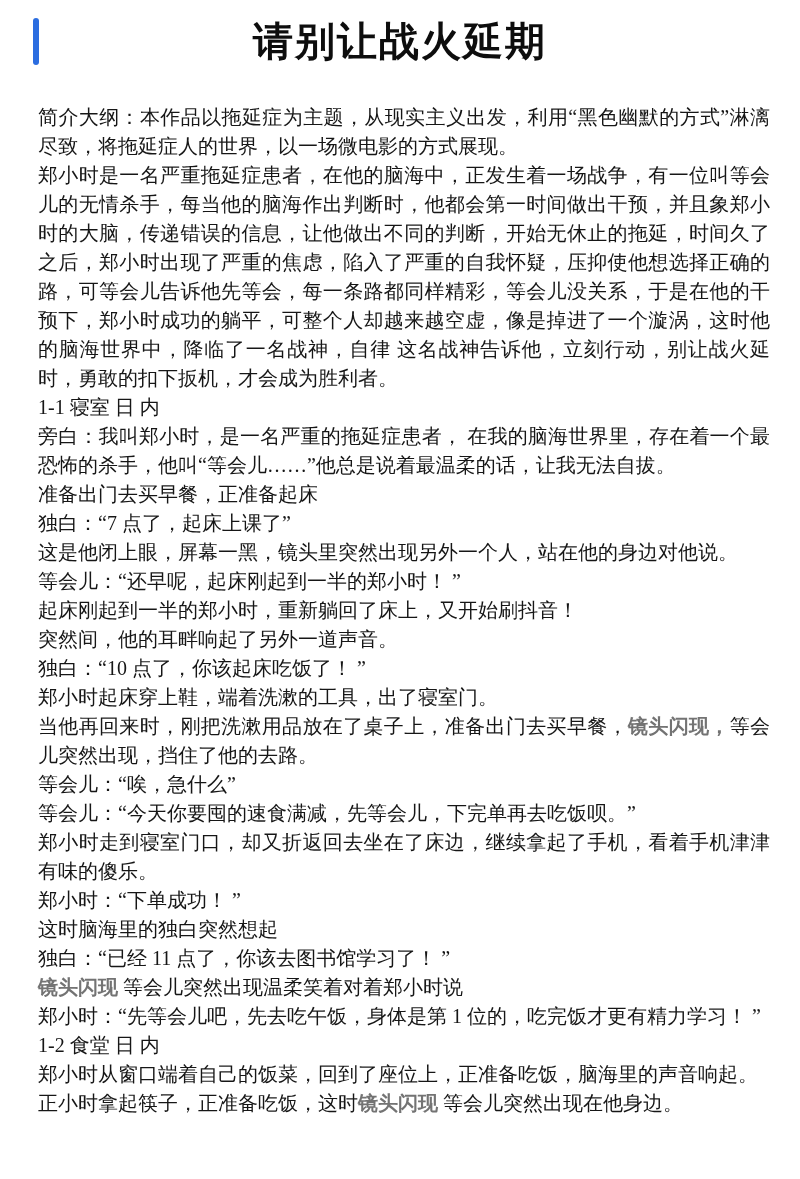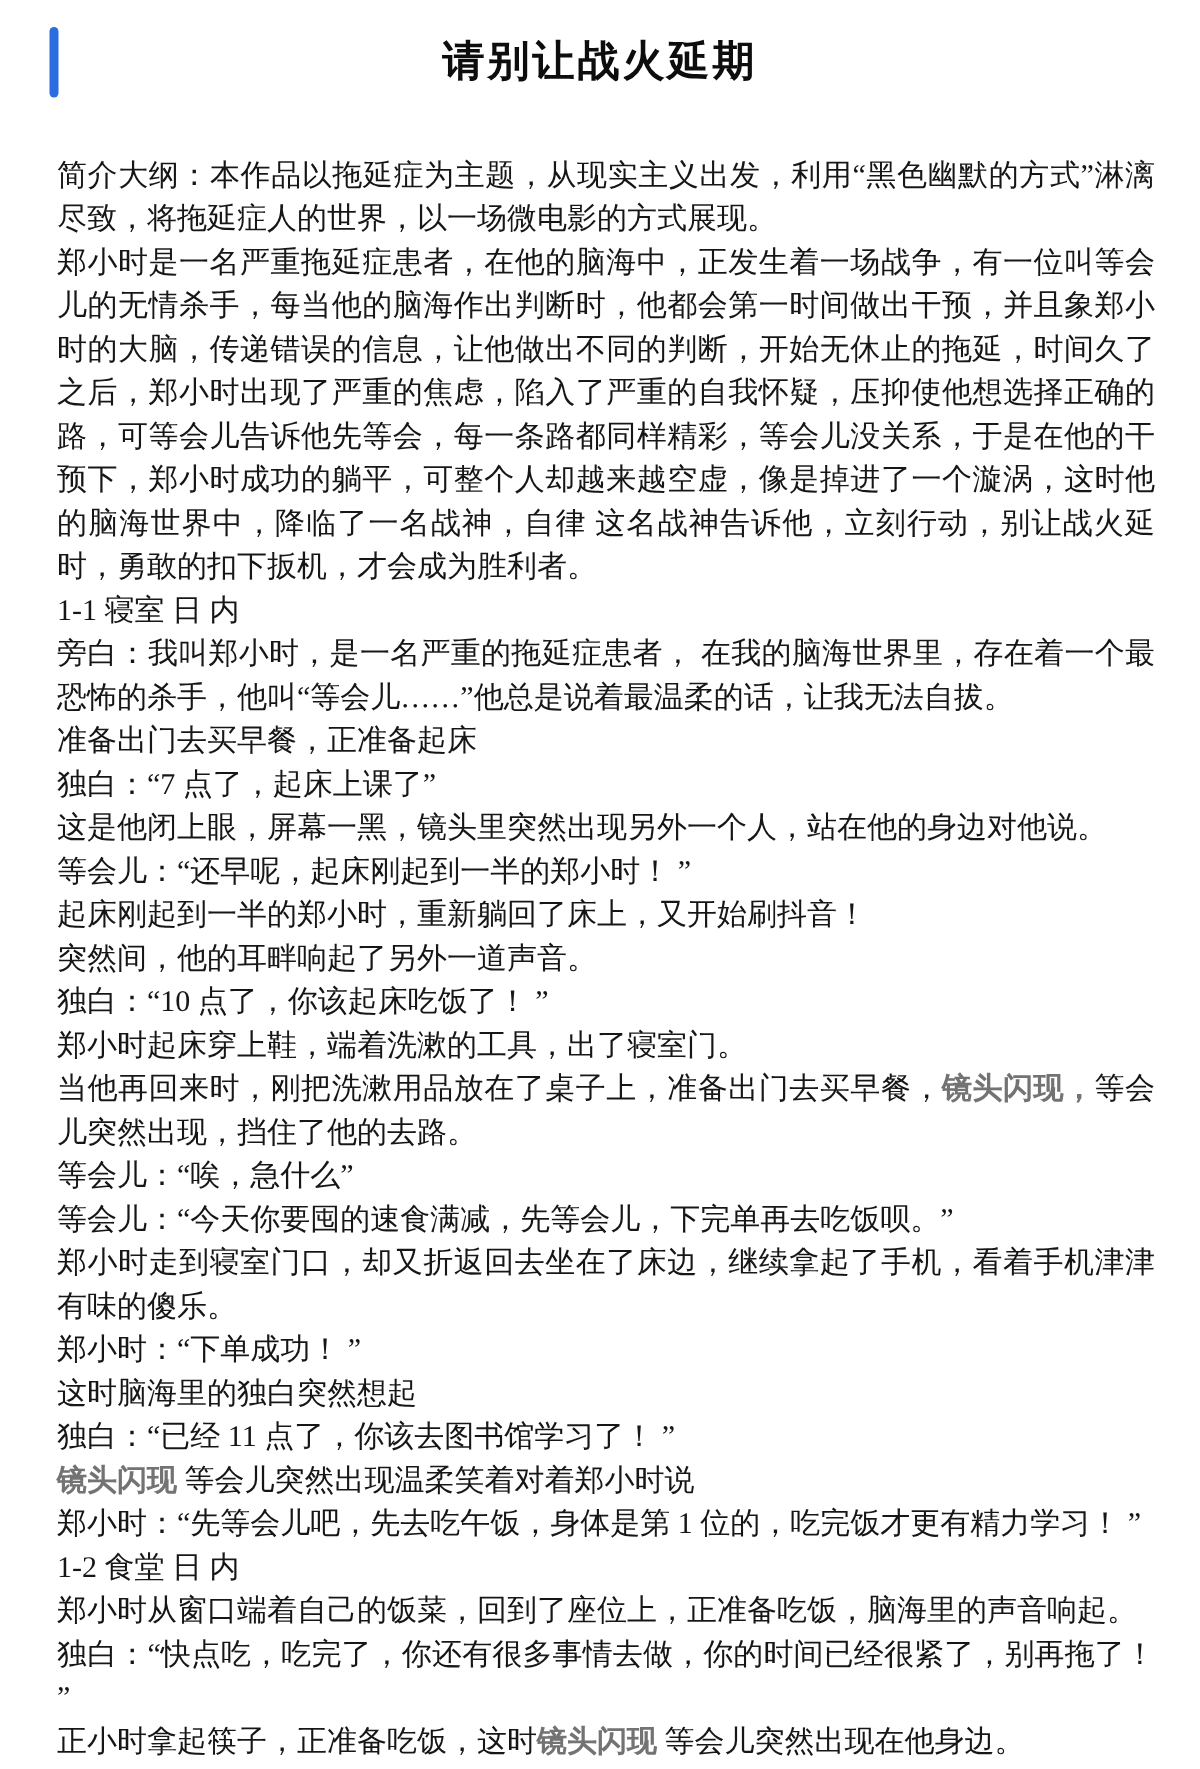--- a/index.html
+++ b/index.html
@@ -22,21 +22,21 @@
     top: 18px;
     width: 6px;
     height: 47px;
     border-radius: 3px;
     background: #2b6de0;
   }
   .title {
     margin: 0;
     padding-top: 19px;
     text-align: center;
-    font-size: 28px;
+    font-size: 40px;
     line-height: 46px;
     font-weight: 900;
     letter-spacing: 2px;
     color: #0d0d0d;
     font-family: "Liberation Serif", "DejaVu Serif", serif;
   }
   .content {
     margin-top: 38px;
     padding: 0 30px 20px 38px;
     font-size: 20px;
@@ -84,20 +84,19 @@
     <p><span>郑小时：“下单成功！ ”</span></p>
     <p><span>这时脑海里的独白突然想起</span></p>
     <p><span>独白：“已经 11 点了，你该去图书馆学习了！ ”</span></p>
 
     <p><span class="red">镜头闪现</span><span> 等会儿突然出现温柔笑着对着郑小时说</span></p>
 
     <p><span>郑小时：“先等会儿吧，先去吃午饭，身体是第 1 位的，吃完饭才更有精力学习！ ”</span></p>
 
     <p><span>1-2 食堂 日 内</span></p>
     <p><span>郑小时从窗口端着自己的饭菜，回到了座位上，正准备吃饭，脑海里的声音响起。</span></p>
-    <p><span>独白：“快点吃，吃完了，你还有很多事情去做，你的时间已经很紧了，别再拖了！ ”</span></p>
 
     <p><span>正小时拿起筷子，正准备吃饭，这时</span><span class="red">镜头闪现</span><span> 等会儿突然出现在他身边。</span></p>
 
     <p></p>
 
   </div>
 </div>
 
 </body></html>

